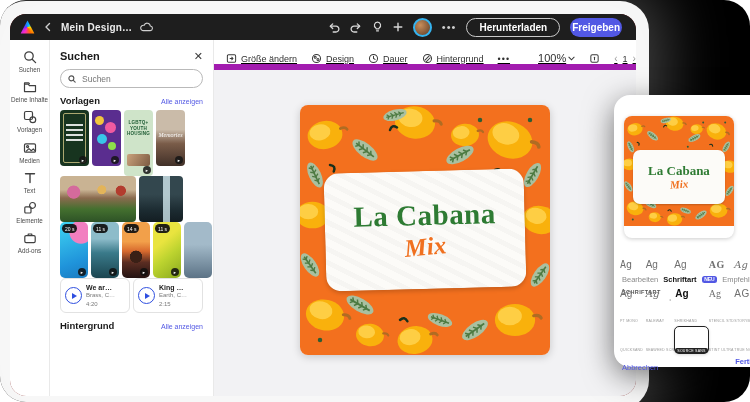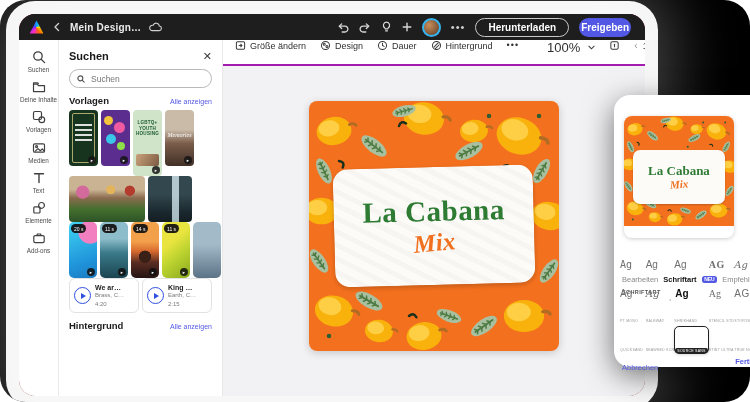--- a/index.html
+++ b/index.html
@@ -1,20 +1,20 @@
 <!DOCTYPE html>
 <html><head>
 <meta charset="utf-8">
 <style>
   html,body{margin:0;padding:0;background:#fff;}
   body{width:750px;height:402px;overflow:hidden;font-family:"Liberation Sans",sans-serif;-webkit-font-smoothing:antialiased;}
   .stage{position:absolute;inset:0;background:#000;border-radius:26px;overflow:hidden;}
 
   
-  .window{position:absolute;left:19px;top:14px;width:626px;height:382px;border-radius:16px;background:#7f1d1d;
+  .window{position:absolute;left:10px;top:14px;width:626px;height:382px;border-radius:16px;background:#7f1d1d;
           box-shadow:0 0 0 13px rgba(255,255,255,.96),0 0 60px 30px rgba(255,255,255,.25);overflow:hidden;
           display:flex;flex-direction:column;}
 
   
   .titlebar{height:26px;background:#1e1e1e;display:flex;align-items:center;padding:0 14px 0 10px;gap:8px;flex:0 0 auto;}
   .logo{width:15px;height:15px;border-radius:3px;background:conic-gradient(from 210deg,#ff2bc2,#7b2bff,#2b6bff,#00c8ff,#ffd400,#ff6a00,#ff2bc2);
         clip-path:polygon(50% 6%,96% 94%,4% 94%);}
   .tb-title{color:#ececec;font-size:10px;font-weight:700;letter-spacing:.2px;}
   .tb-ic{display:inline-flex;align-items:center;justify-content:center;color:#d9d9d9;}
   .tb-ic svg{display:block;}
@@ -84,25 +84,25 @@
   
   .acard{width:60px;height:33px;border:1px solid #e2e2e2;border-radius:6px;display:flex;align-items:center;gap:4px;padding:0 4px;background:#fff;flex:0 0 auto;}
   .playbtn{width:15px;height:15px;border-radius:50%;border:1.8px solid #2f4fe0;display:flex;align-items:center;justify-content:center;flex:0 0 auto;cursor:pointer;}
   .playbtn .tri{width:0;height:0;border-left:5px solid #2f4fe0;border-top:3.2px solid transparent;border-bottom:3.2px solid transparent;margin-left:1px;}
   .atitle{font-size:7px;font-weight:700;color:#222;line-height:1.3;}
   .asub{font-size:6px;color:#7a7a7a;line-height:1.3;}
   .adur{font-size:6px;color:#7a7a7a;line-height:1.4;}
 
   
   .canvas{flex:1;display:flex;flex-direction:column;min-width:0;background:#f2f2f4;}
-  .toolbar{height:24px;background:#fff;border-bottom:2px solid #a21caf;display:flex;align-items:flex-start;padding:0 10px 0 12px;gap:14px;flex:0 0 auto;}
+  .toolbar{height:24px;background:#fff;border-bottom:6px solid #a21caf;display:flex;align-items:flex-end;padding:0 10px 0 12px;gap:14px;flex:0 0 auto;text-decoration:underline;}
   .tool{display:flex;align-items:center;gap:4px;font-size:9px;color:#303030;cursor:pointer;white-space:nowrap;}
   .tool svg{display:block;}
   .tool-spacer{flex:1;}
-  .zoomsel{display:flex;align-items:center;gap:8px;font-size:13px;color:#303030;cursor:pointer;}
+  .zoomsel{display:flex;align-items:center;gap:2px;font-size:11px;color:#303030;cursor:pointer;}
   .pagenav{display:flex;align-items:center;gap:5px;font-size:9px;color:#303030;}
   .chev{color:#9a9a9a;font-size:10px;cursor:pointer;}
 
   .artwrap{flex:1;display:flex;justify-content:center;align-items:flex-start;padding-top:35px;}
   .artboard{width:250px;height:250px;border-radius:8px;overflow:hidden;position:relative;box-shadow:0 2px 8px rgba(0,0,0,.18);cursor:pointer;}
   .artboard svg{position:absolute;inset:0;}
   .plate{position:absolute;left:10%;top:26.5%;width:80%;height:47%;background:#fcfbf8;border-radius:15px;transform:rotate(-1.5deg);
          box-shadow:0 2px 4px rgba(0,0,0,.18);display:flex;flex-direction:column;align-items:center;justify-content:center;
          background-image:repeating-linear-gradient(28deg,rgba(0,0,0,.025) 0 5px,transparent 5px 12px);}
   .plate .l1{font-family:"Liberation Serif",serif;font-weight:700;color:#2e7b33;font-size:29px;letter-spacing:.5px;line-height:1;}

